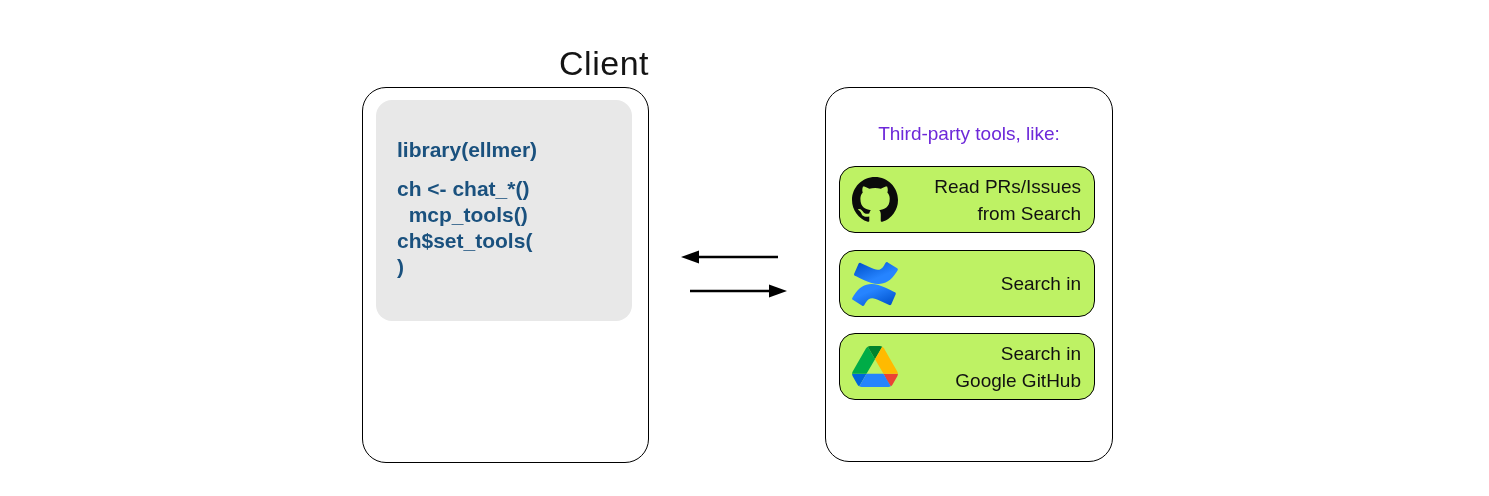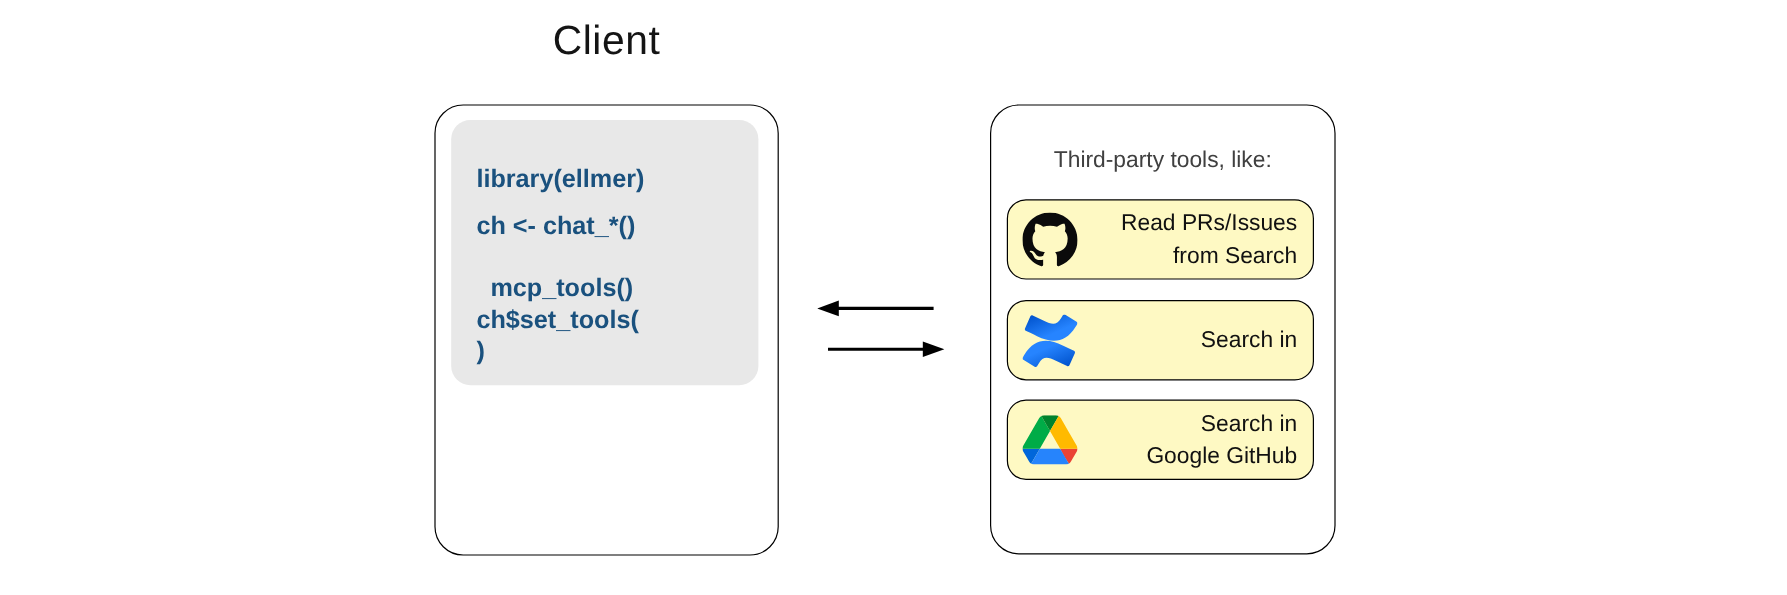--- a/index.html
+++ b/index.html
@@ -7,25 +7,25 @@
     position: relative;
     width: 1489px;
     height: 496px;
     background: #ffffff;
     font-family: "Liberation Sans", sans-serif;
     color: #141414;
     overflow: hidden;
   }
   .panel-title {
     position: absolute;
-    top: 15px;
+    top: 44px;
     font-size: 34px;
     font-weight: 400;
     letter-spacing: 0.5px;
-    text-align: center;
+    text-align: right;
     color: #141414;
   }
   .client-title { left: 362px; width: 287px; }
   .server-title { left: 825px; width: 288px; }
 
   .outer-box {
     position: absolute;
     top: 87px;
     background: #ffffff;
     border: 1.5px solid #000000;
@@ -48,39 +48,39 @@
   }
   .code-line {
     font-family: Liberation Sans, sans-serif;
     font-weight: bold;
     font-size: 21px;
     line-height: 26px;
     color: #1a517e;
     white-space: pre;
   }
   .code-gap-lg { margin-bottom: 13px; }
-  .code-gap-sm { margin-bottom: 26px; }
+  .code-gap-sm { margin-bottom: 0; }
 
   .server-subtitle {
     position: absolute;
     top: 35px;
     left: 0;
     width: 100%;
     text-align: center;
     font-size: 19px;
-    color: #404040;
+    color: #6d28d9;
   }
   .tool-item {
     position: absolute;
     left: 13px;
     width: 256px;
     height: 67px;
     border: 1.5px solid #000000;
     border-radius: 16px;
-    background: #fef9c3;
+    background: #bef264;
     box-sizing: border-box;
     display: flex;
     align-items: center;
     padding: 0 13px 0 11px;
   }
   .tool-item-1 { top: 78px; }
   .tool-item-2 { top: 162px; }
   .tool-item-3 { top: 245px; }
   .tool-icon {
     width: 47px;

